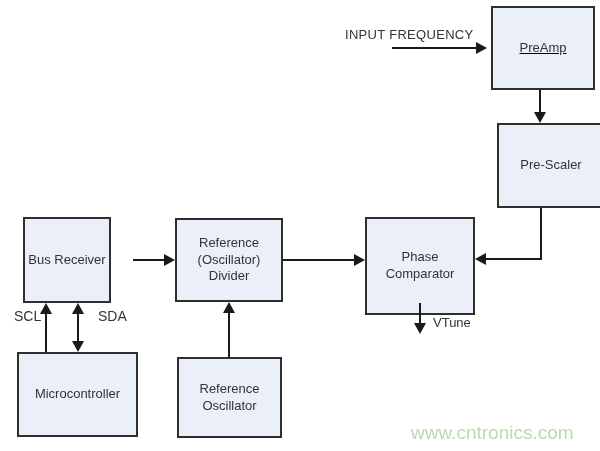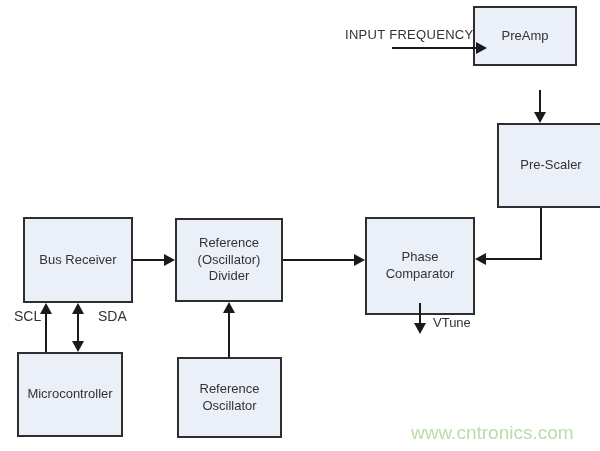--- a/index.html
+++ b/index.html
@@ -65,54 +65,54 @@
     font-size: 19px;
     color: var(--watermark-color);
     white-space: nowrap;
   }
 </style>
 </head>
 <body>
 
 <div class="canvas">
 
-  <div class="block" style="left:473px; top:6px; width:104px; height:60px;">
+  <div class="block" style="left:491px; top:6px; width:104px; height:84px;text-decoration:underline;">
     <div class="block-label">
       <span>PreAmp</span>
     </div>
   </div>
 
   <div class="block" style="left:473px; top:123px; width:108px; height:85px;margin-left:24px;">
     <div class="block-label">
       <span>Pre-Scaler</span>
     </div>
   </div>
 
-  <div class="block" style="left:23px; top:217px; width:110px; height:86px;">
+  <div class="block" style="left:23px; top:217px; width:88px; height:86px;">
     <div class="block-label">
       <span>Bus Receiver</span>
     </div>
   </div>
 
   <div class="block" style="left:175px; top:218px; width:108px; height:84px;">
     <div class="block-label">
       <span>Reference</span>
       <span>(Oscillator)</span>
       <span>Divider</span>
     </div>
   </div>
 
   <div class="block" style="left:365px; top:217px; width:110px; height:98px;">
     <div class="block-label">
       <span>Phase</span>
       <span>Comparator</span>
     </div>
   </div>
 
-  <div class="block" style="left:17px; top:352px; width:106px; height:85px;">
+  <div class="block" style="left:17px; top:352px; width:121px; height:85px;">
     <div class="block-label">
       <span>Microcontroller</span>
     </div>
   </div>
 
   <div class="block" style="left:177px; top:357px; width:105px; height:81px;">
     <div class="block-label">
       <span>Reference</span>
       <span>Oscillator</span>
     </div>

